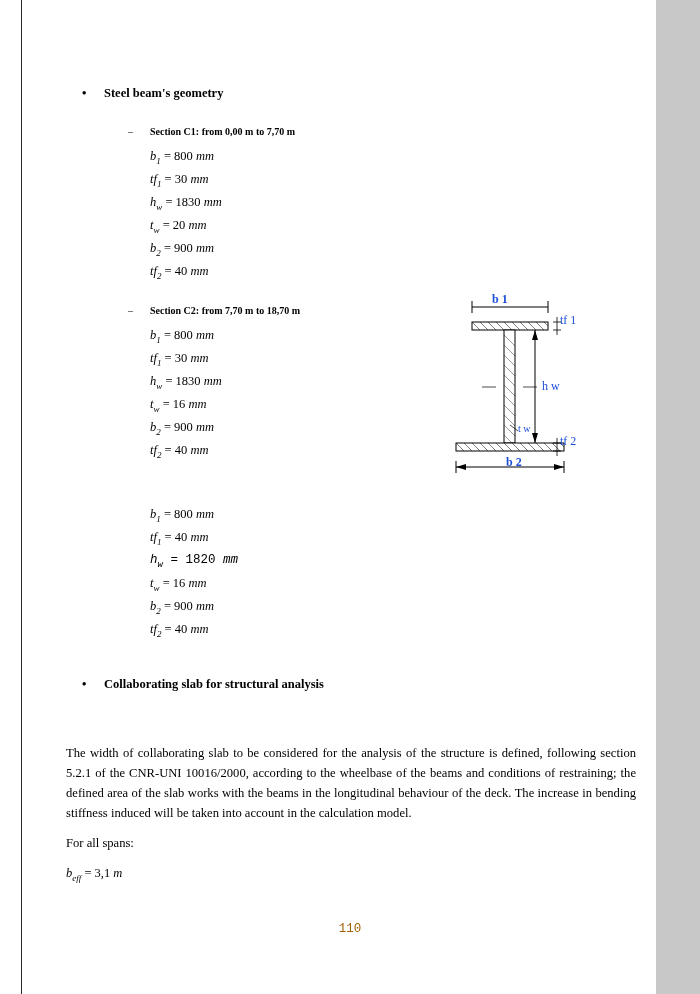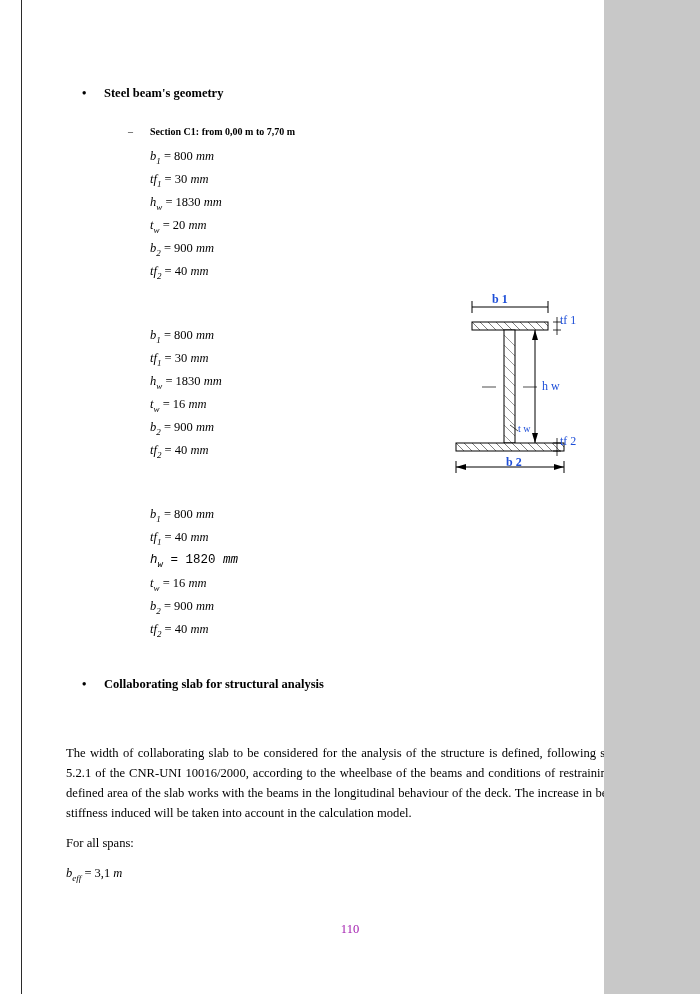--- a/index.html
+++ b/index.html
@@ -5,21 +5,21 @@
   html, body {
     margin: 0;
     padding: 0;
     background: #c8c8c8;
   }
   body {
     font-family: "Liberation Serif", serif;
   }
   .page {
     position: relative;
-    width: 604px;
+    width: 656px;
     height: 994px;
     background: #ffffff;
     overflow: hidden;
     box-sizing: border-box;
   }
   .page-border {
     position: absolute;
     left: 21px;
     top: 0px;
     width: 657px;
@@ -104,23 +104,23 @@
     font-family: "Liberation Serif", serif;
     font-size: 12.6px;
     color: #000;
     white-space: nowrap;
   }
 
   .page-number {
     position: absolute;
     width: 700px;
     text-align: center;
-    font-family: Liberation Serif, serif;
+    font-family: Liberation Mono, monospace;
     font-size: 12.5px;
-    color: #a21caf;
+    color: #a16207;
   }
 
   
   .diagram {
     position: absolute;
     left: 430px;
     top: 295px;
     width: 190px;
     height: 200px;
   }
@@ -160,20 +160,23 @@
     <div class="formula" style="left:150px; top:218px;">
       <span class="var">t</span><span class="sub">w</span> = <span class="num">20</span> <span class="unit">mm</span>
     </div>
     <div class="formula" style="left:150px; top:241px;">
       <span class="var">b</span><span class="sub">2</span> = <span class="num">900</span> <span class="unit">mm</span>
     </div>
     <div class="formula" style="left:150px; top:264px;">
       <span class="var">tf</span><span class="sub">2</span> = <span class="num">40</span> <span class="unit">mm</span>
     </div>
 
+    <div class="dash-head" style="left:128px; top:305px;">
+      <span class="dash">–</span><span>Section C2: from 7,70 m to 18,70 m</span>
+    </div>
     <div class="formula" style="left:150px; top:328px;">
       <span class="var">b</span><span class="sub">1</span> = <span class="num">800</span> <span class="unit">mm</span>
     </div>
     <div class="formula" style="left:150px; top:351px;">
       <span class="var">tf</span><span class="sub">1</span> = <span class="num">30</span> <span class="unit">mm</span>
     </div>
     <div class="formula" style="left:150px; top:374px;">
       <span class="var">h</span><span class="sub">w</span> = <span class="num">1830</span> <span class="unit">mm</span>
     </div>
     <div class="formula" style="left:150px; top:397px;">

